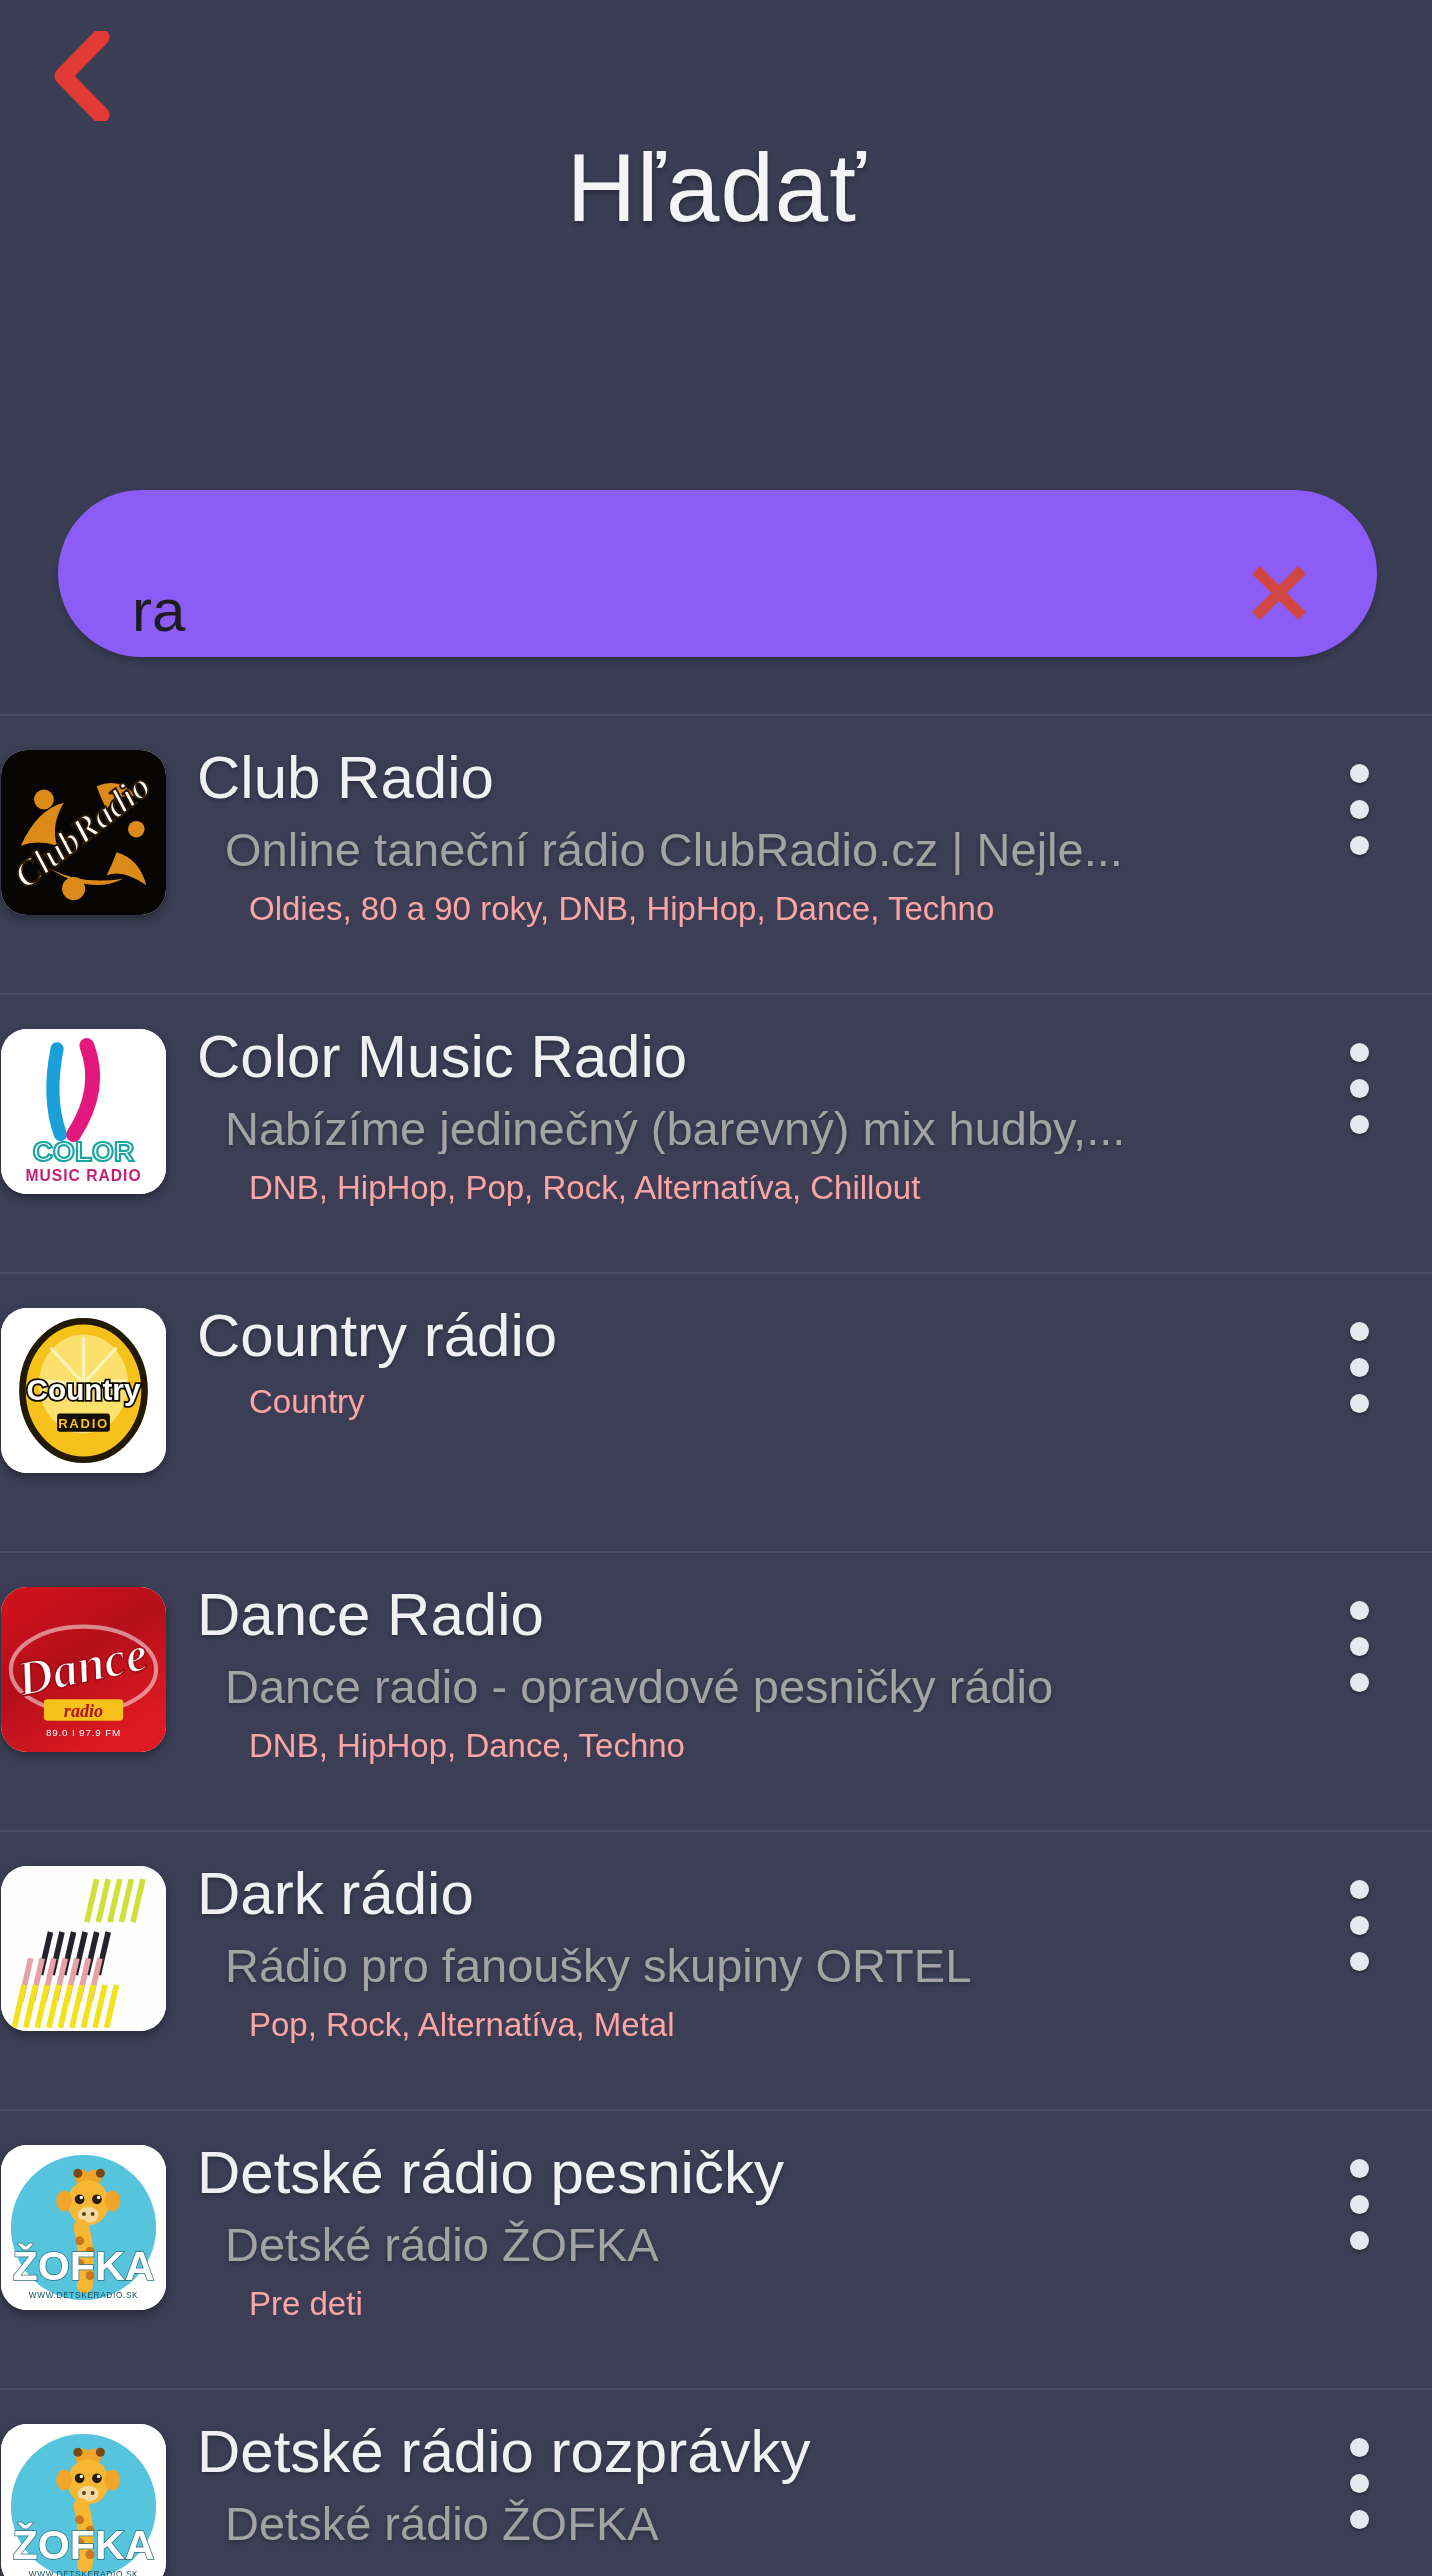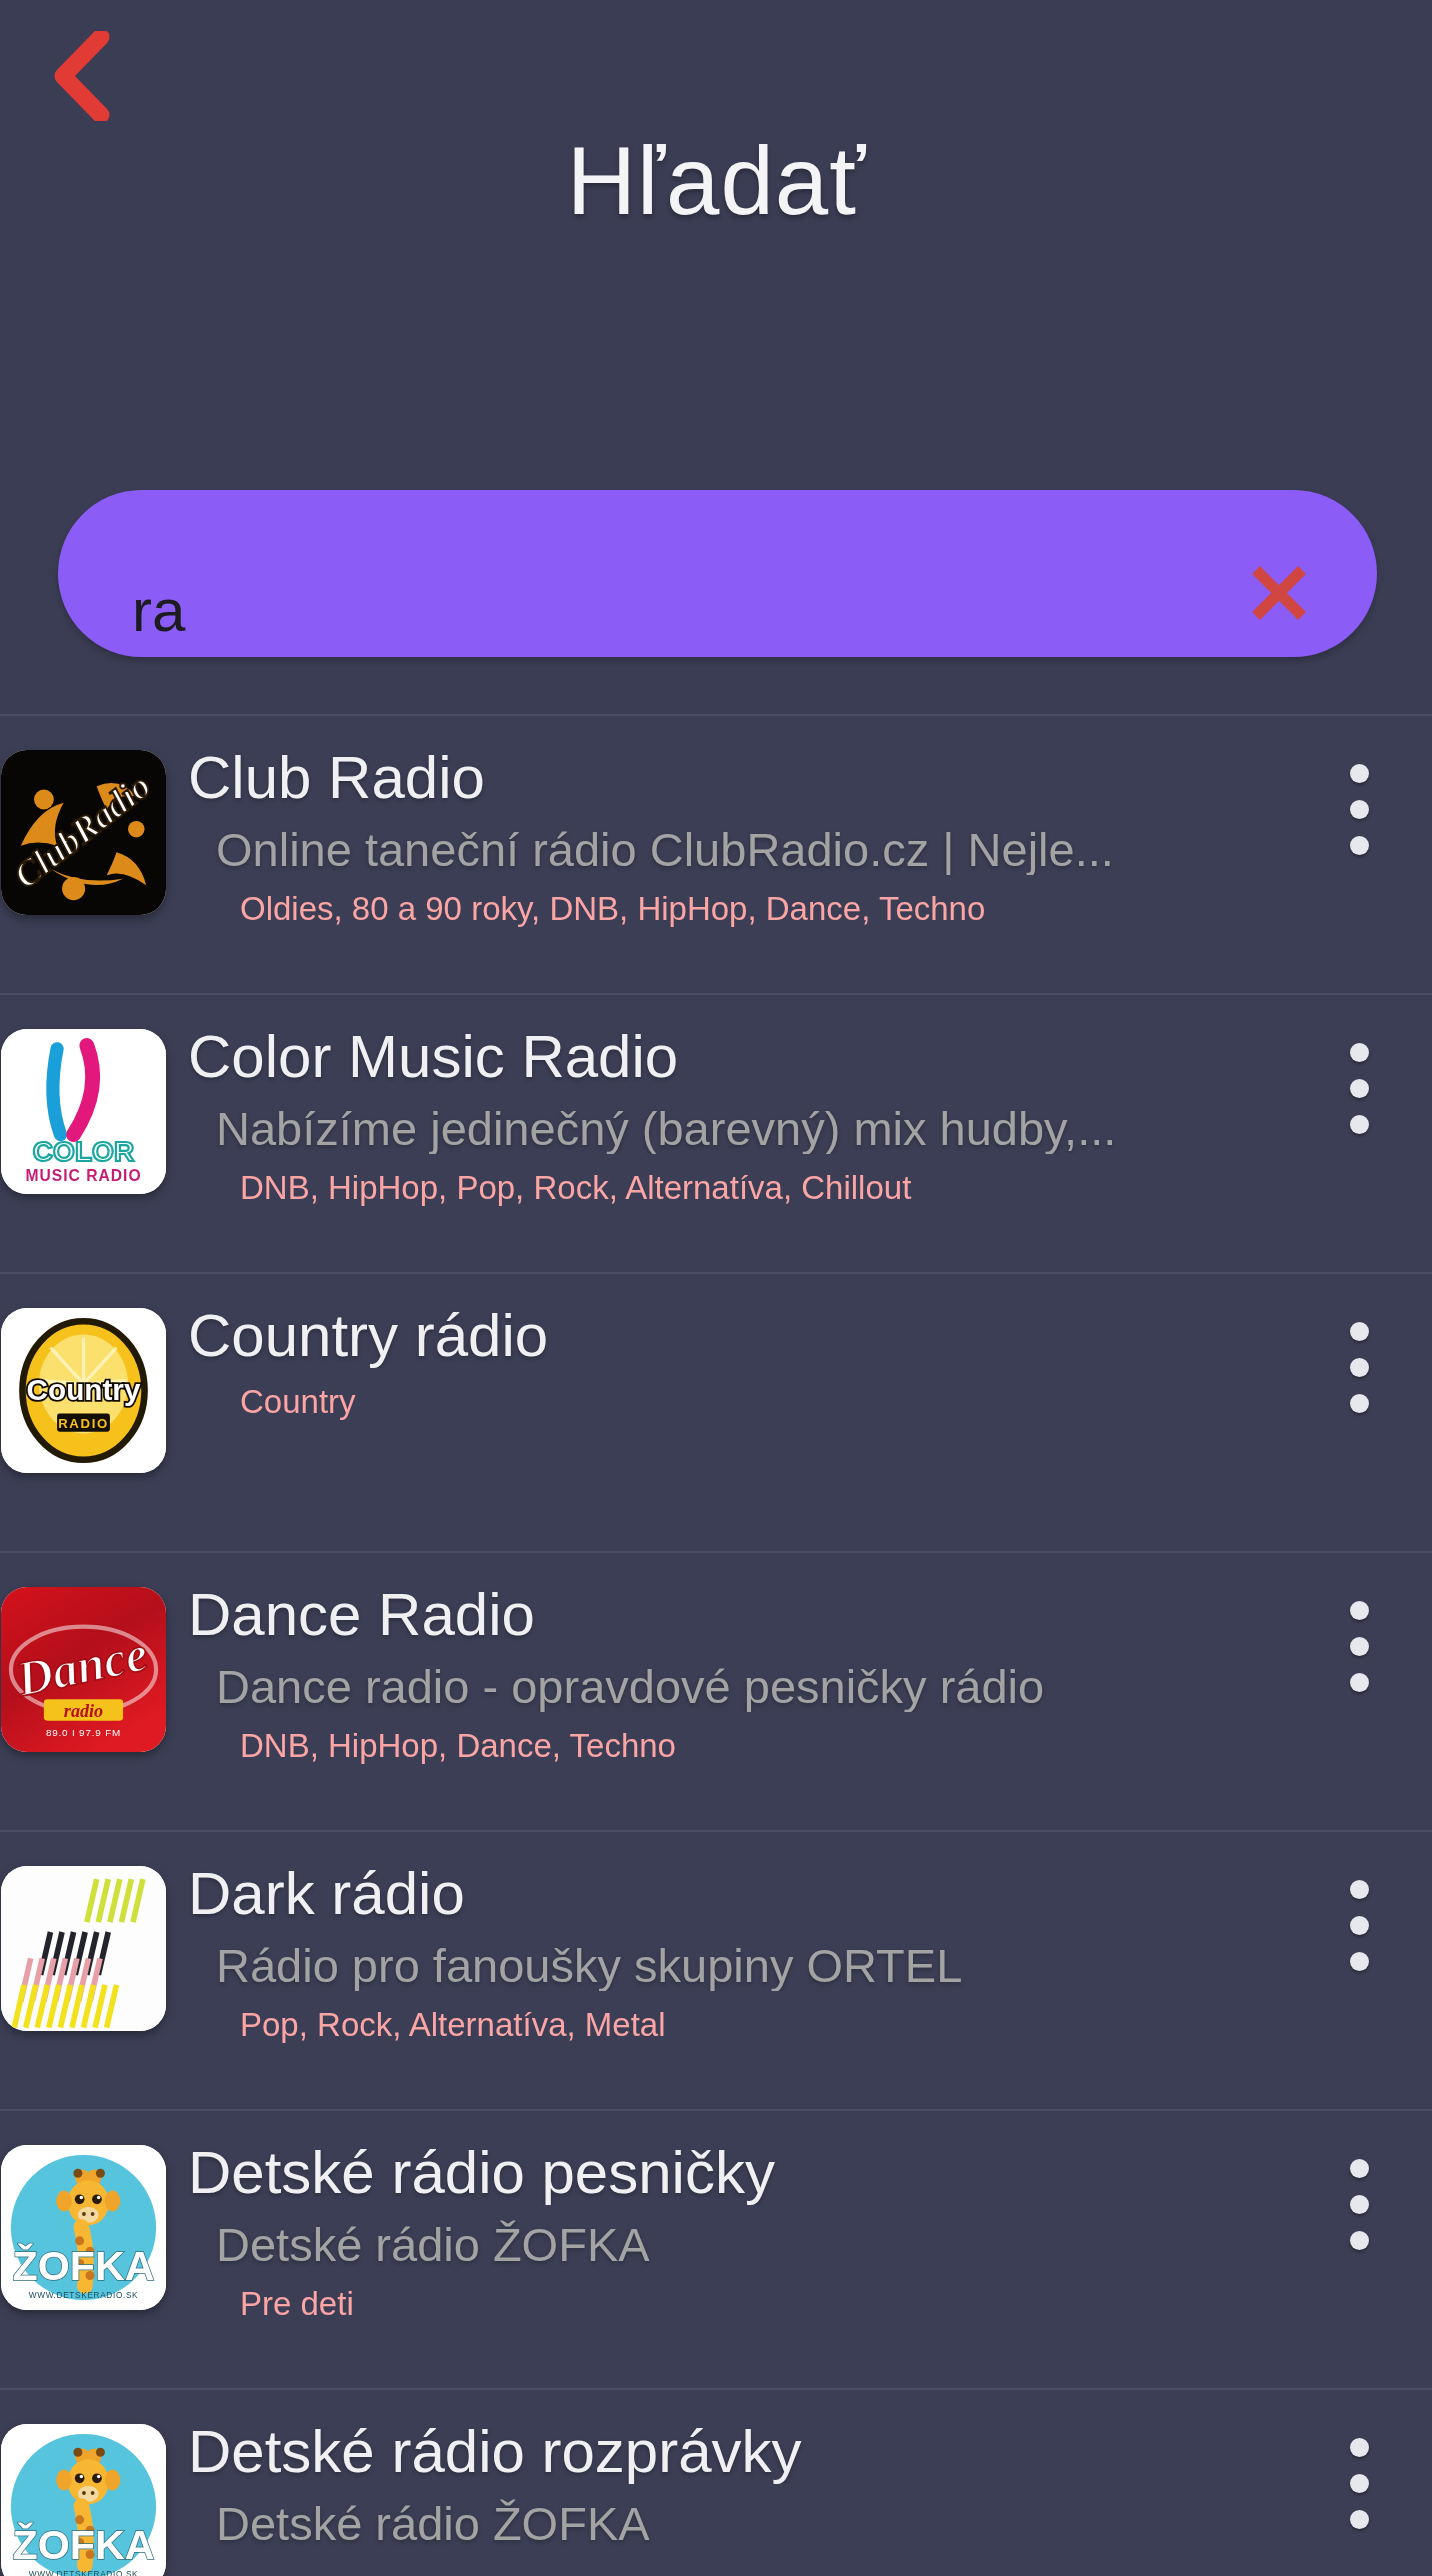--- a/index.html
+++ b/index.html
@@ -13,21 +13,21 @@
 
   
   .header { position:relative; height:714px; background:#3b3d54; }
   .back-btn {
     position:absolute; left:36px; top:30px;
     width:92px; height:92px;
     display:flex; align-items:center; justify-content:center;
   }
   .back-btn svg { display:block; }
   .page-title {
-    position:absolute; left:0; right:0; top:126px;
+    position:absolute; left:0; right:0; top:133px;
     text-align:center;
     font-size:96px; font-weight:400; letter-spacing:1px;
     color:#f4f4f6;
     text-shadow:0 3px 5px rgba(0,0,0,0.32);
   }
 
   
   .search-wrap {
     position:absolute; left:58px; top:490px;
     width:1319px; height:167px;
@@ -72,21 +72,21 @@
     border-radius:26px;
     overflow:hidden;
     box-shadow:0 4px 9px rgba(0,0,0,0.35);
     position:relative;
     background:#fff;
   }
   .logo-box svg { display:block; width:100%; height:100%; }
 
   .row-text {
     flex:1;
-    padding-left:22px;
+    padding-left:31px;
     padding-right:40px;
     display:flex; flex-direction:column;
   }
   .r-title {
     font-size:60px; font-weight:400; color:#f0f0f3;
     line-height:1.06;
     margin-top:-4px;
     text-shadow:0 2px 4px rgba(0,0,0,0.30);
     white-space:nowrap; overflow:hidden;
   }

